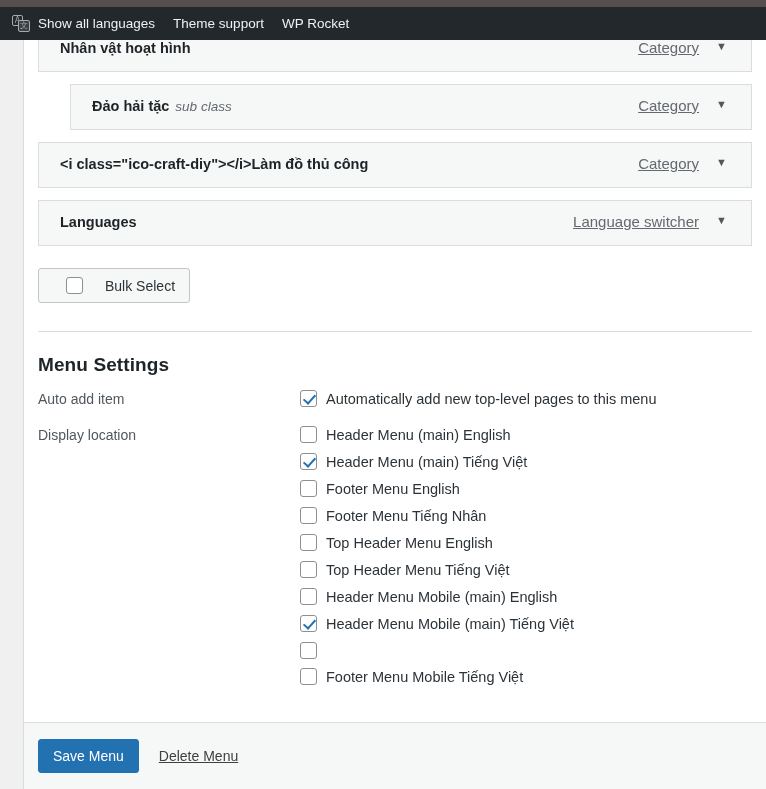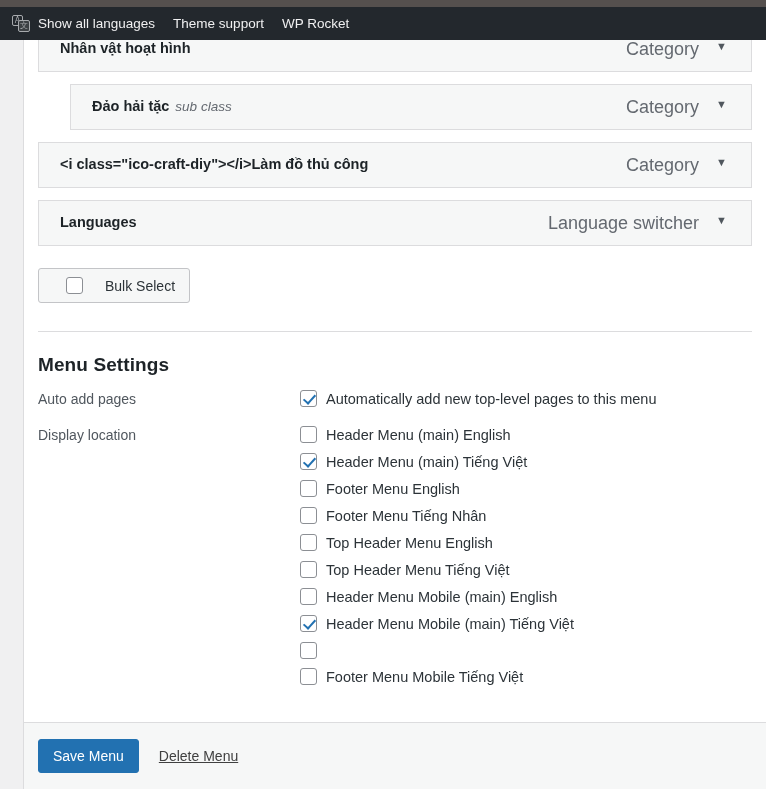--- a/index.html
+++ b/index.html
@@ -72,22 +72,22 @@
   .mi-title {
     font-size: 14.5px; color: #1d2327; font-weight: 600;
     line-height: 1.45; flex: 1; padding-right: 10px;
     word-break: break-word;
   }
   .mi-sublabel {
     font-weight: 400; font-style: italic; color: #646970;
     font-size: 13.5px; margin-left: 6px;
   }
   .mi-type {
-    font-size: 18px; color: #646970; white-space: nowrap;
-    padding-top: 1px; text-align: right;
+    font-size: 15px; color: #646970; white-space: nowrap;
+    padding-top: 1px; text-align: right; text-decoration: underline;
   }
   .mi-toggle {
     width: 28px; text-align: right; color: #50575e; font-size: 11px;
     padding-top: 2px; cursor: pointer;
   }
   
   .mi.clipped { margin-top: -14px; }
   .mi.depth1 { margin-left: 32px; }
 
   
@@ -208,21 +208,21 @@
       <span>Bulk Select</span>
     </div>
   </div>
 
   <div class="hr"></div>
 
   <div class="settings">
     <h3>Menu Settings</h3>
 
     <div class="srow">
-      <div class="slabel">Auto add pages</div>
+      <div class="slabel">Auto add item</div>
       <div class="sfields">
         <label class="chk-line">
           <span class="cbx checked"></span>
           <span class="chk-text">Automatically add new top-level pages to this menu</span>
         </label>
       </div>
     </div>
 
     <div class="srow">
       <div class="slabel">Display location</div>

